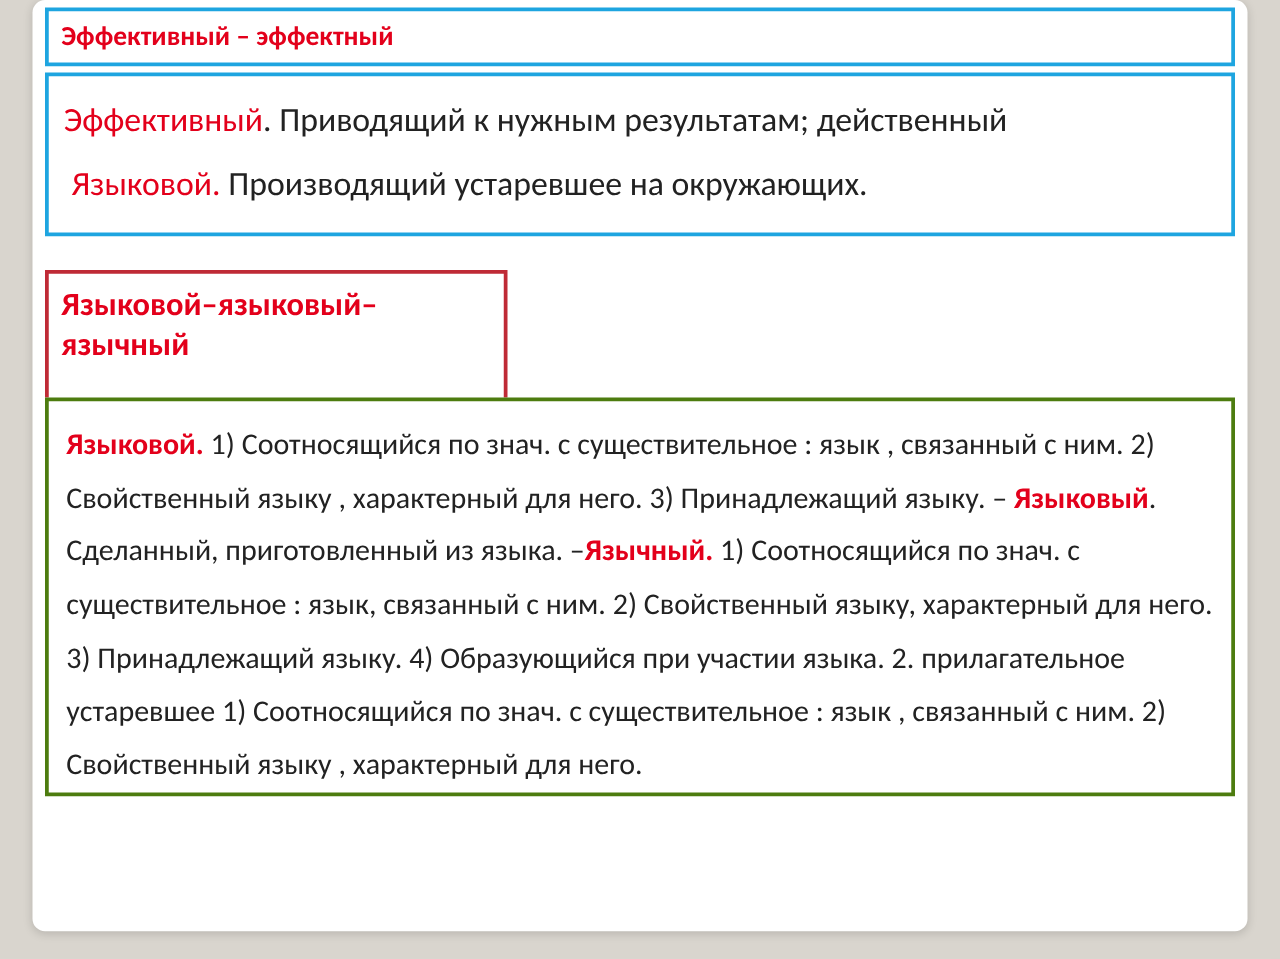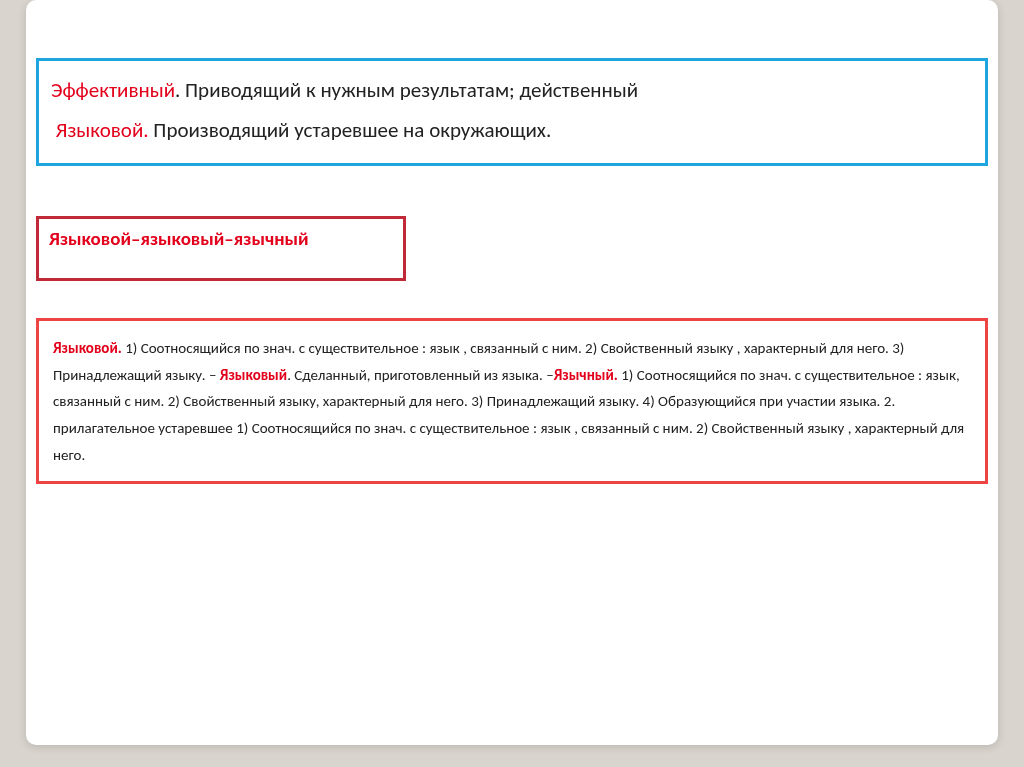--- a/index.html
+++ b/index.html
@@ -42,53 +42,56 @@
     color: #e3001b;
     font-weight: bold;
     font-size: 22px;
   }
   .box-def1 {
     left: 10px;
     top: 58px;
     width: 952px;
     border: 3px solid #1ea5e0;
     padding: 10px 12px 12px 12px;
-    font-size: 21px;
+    font-size: 27px;
     color: #222;
     line-height: 1.9;
   }
   .box-def1 .term { color: #e3001b; }
   .box-title2 {
     left: 10px;
     top: 216px;
     width: 370px;
     border: 3px solid #bf2a36;
     padding: 8px 10px 28px 10px;
-    font-size: 19px;
+    font-size: 26px;
     font-weight: bold;
     color: #e3001b;
   }
   .box-def2 {
     left: 10px;
     top: 318px;
     width: 952px;
-    border: 3px solid #ef4444;
-    padding: 14px 14px 13px 14px;
-    font-size: 15px;
+    border: 3px solid #4d7c0f;
+    padding: 14px 14px 0 14px;
+    font-size: 24px;
     color: #222;
     line-height: 1.78;
   }
   .box-def2 .term { color: #e3001b; font-weight: bold; }
 </style>
 </head>
 <body>
 
 <div class="slide-wrap">
   <div class="slide">
 
+    <div class="box box-title1">
+      <span class="t">Эффективный – эффектный</span>
+    </div>
 
     <div class="box box-def1">
       <span class="term">Эффективный</span><span>.  Приводящий к нужным результатам; действенный</span><br>
       &nbsp;<span class="term">Языковой.</span><span>  Производящий устаревшее на окружающих.</span>
     </div>
 
     <div class="box box-title2">
       <span>Языковой–языковый–язычный</span>
     </div>
 

